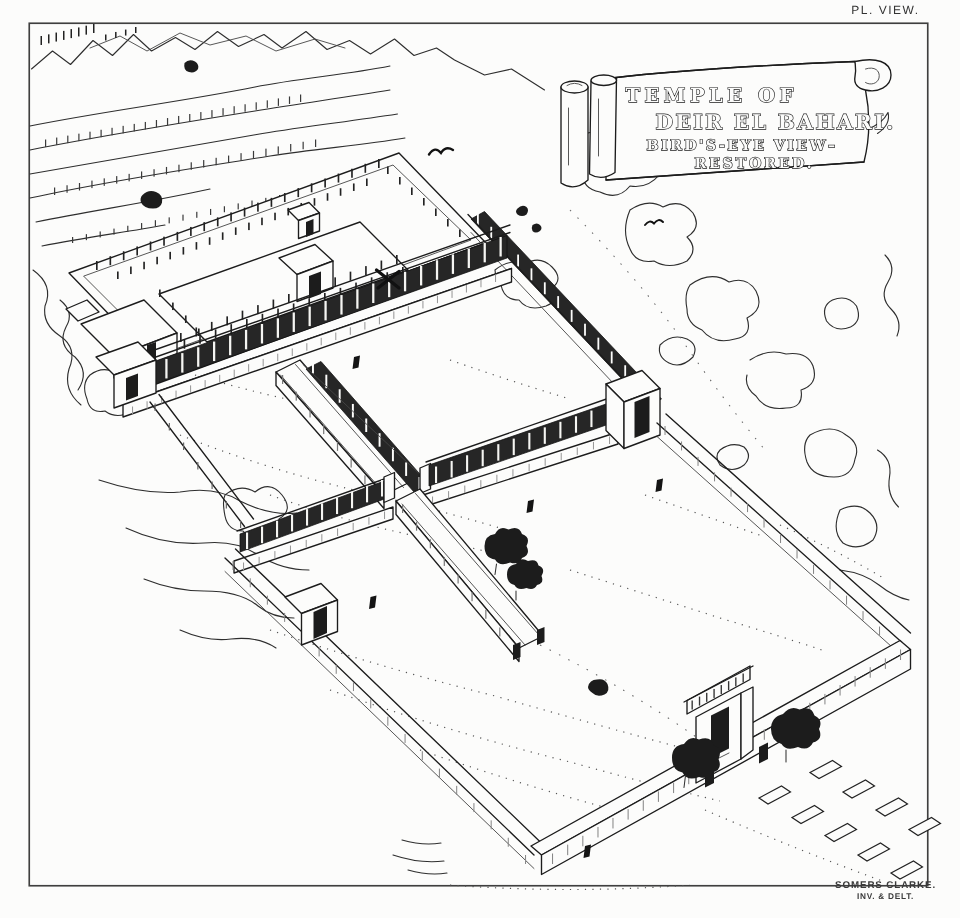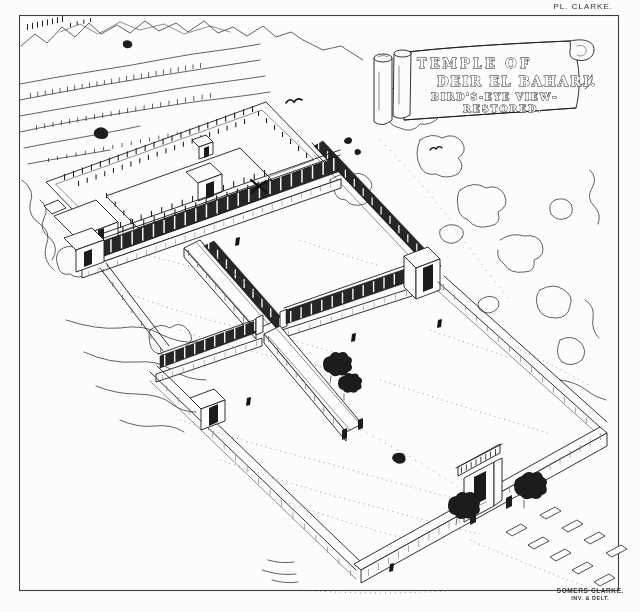--- a/index.html
+++ b/index.html
@@ -19,21 +19,21 @@
   .dots{fill:none;stroke:#555;stroke-width:.8;stroke-dasharray:.8 4.2;}
   .dots2{fill:none;stroke:#666;stroke-width:.7;stroke-dasharray:1 6;}
   .scrb{fill:none;stroke:#2e2e2e;stroke-width:.75;stroke-linecap:round;stroke-linejoin:round;}
   .scroll-t{font-family:"DejaVu Serif",serif;font-weight:bold;fill:#fcfcfb;stroke:#1a1a1a;
             stroke-width:.85;paint-order:stroke;}
 </style>
 </head>
 <body>
 
 <div class="page">
-  <div class="plate-label">PL. CLARKE.</div>
+  <div class="plate-label">PL. VIEW.</div>
 
   <svg width="640" height="612" viewBox="0 0 640 612">
 
     <defs>
       <path id="tile" d="M0,0 l15,-8 l6,4 l-15,8 z"></path>
     </defs>
 
     <rect x="19.5" y="15.5" width="599" height="575" fill="none" stroke="#3f3f3f" stroke-width="1.1"></rect>
 
     <g>

